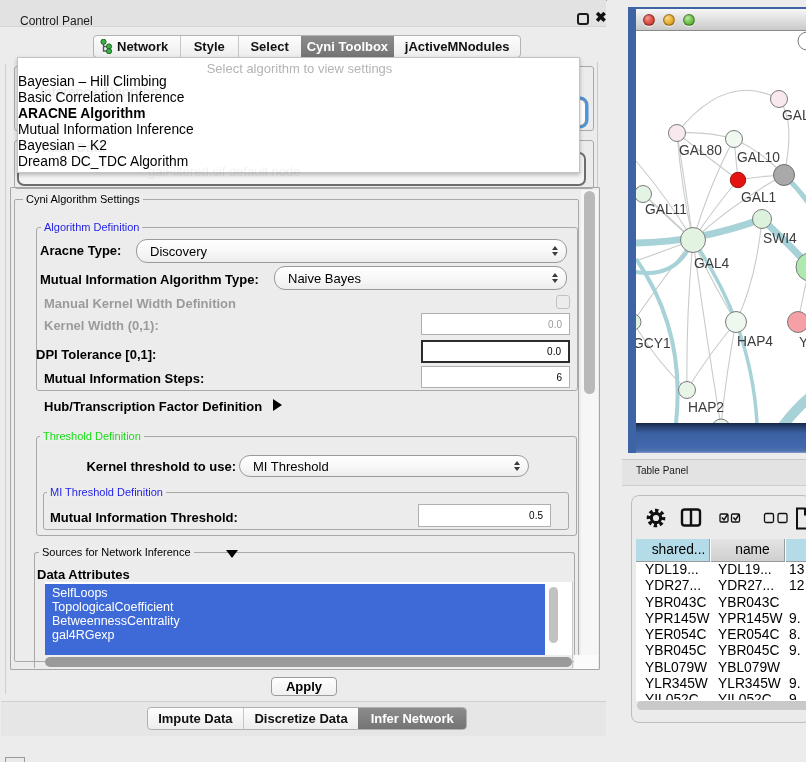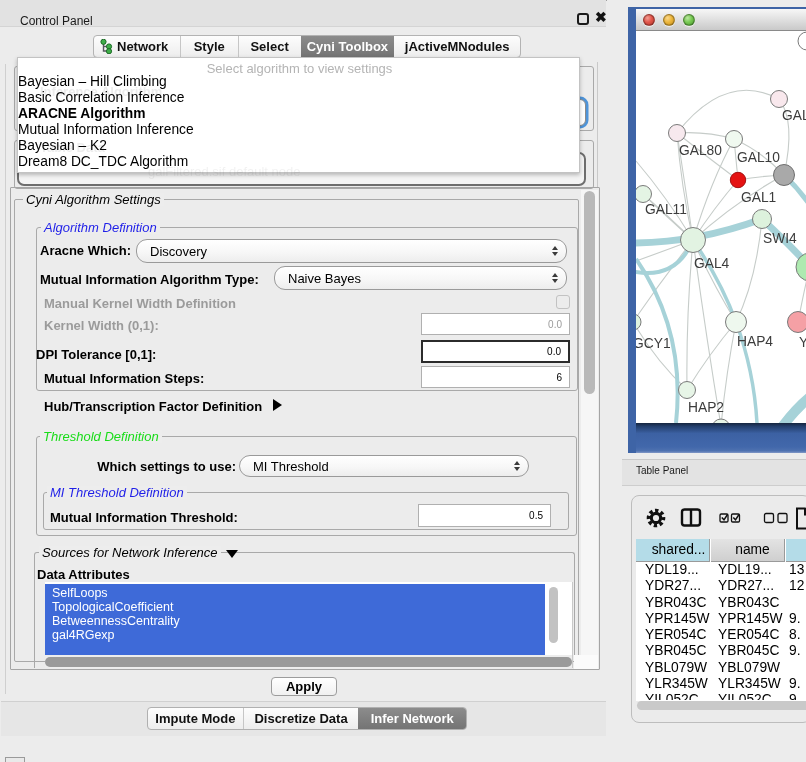--- a/index.html
+++ b/index.html
@@ -2,21 +2,21 @@
 <html><head>
 <meta charset="utf-8">
 <style>
 * { margin:0; padding:0; box-sizing:border-box; }
 html,body { width:806px; height:762px; overflow:hidden; }
 body { font-family:"Liberation Sans", sans-serif; background:#ececec; position:relative; }
 .abs { position:absolute; }
 .b { font-weight:bold; }
 .gray { color:#9b9b9b; }
 .groupbox { position:absolute; border:1px solid #a9a9a9; border-radius:3px; }
-.gtitle { position:absolute; background:#ededed; padding:0 3px; font-size:13px; line-height:13px;font-style:italic; }
+.gtitle { position:absolute; background:#ededed; padding:0 3px; font-size:11px; line-height:13px; }
 .combo { position:absolute; border:1px solid #9a9a9a; border-radius:11px;
   background:linear-gradient(#ffffff,#f7f7f7 55%,#ededed); font-size:13px; color:#000; }
 .combo .ct { position:absolute; left:13px; top:50%; transform:translateY(-50%); white-space:nowrap; }
 .arrows { position:absolute; right:7px; top:50%; transform:translateY(-50%); width:7px; height:12px; }
 .tfield { position:absolute; background:#fff; border:1px solid #b0b0b0; font-size:10px;
   text-align:right; padding-right:7px; display:flex; align-items:center; justify-content:flex-end; }
 .lbl { position:absolute; font-size:13px; white-space:nowrap; }
 .seg { display:flex; align-items:center; justify-content:center; height:100%; }
 .segdiv { width:1px; height:100%; background:#c6c6c6; }
 .seg.sel { background:linear-gradient(#8c8c8c,#747474); color:#fff; font-weight:bold; }
@@ -81,21 +81,21 @@
 <div class="abs" style="left:10px; top:187px; width:590px; height:483px; border:1px solid #a5a5a5; border-radius:1px;"></div>
 
 <div class="abs" style="left:584px; top:191px; width:11px; height:203px; background:#b9b9b9; border-radius:6px; z-index:5;"></div>
 
 <div class="groupbox" style="left:14px; top:199px; width:565px; height:463px; border-radius:2px;"></div>
 <div class="gtitle" style="left:23px; top:193px; color:#000;">Cyni Algorithm Settings</div>
 
 <div class="groupbox" style="left:36px; top:227px; width:542px; height:164px;"></div>
 <div class="gtitle" style="left:41px; top:221px; color:#1f1fe8;">Algorithm Definition</div>
 
-<div class="lbl b" style="left:40px; top:243px;">Aracne Which:</div>
+<div class="lbl b" style="left:40px; top:243px;">Aracne Type:</div>
 <div class="combo" style="left:136px; top:239px; width:431px; height:24px;">
     <span class="ct">Discovery</span>
     <span class="arrows"></span>
   </div>
 
 <div class="lbl b" style="left:40px; top:272px;">Mutual Information Algorithm Type:</div>
 <div class="combo" style="left:274px; top:266px; width:293px; height:24px;">
     <span class="ct">Naive Bayes</span>
     <span class="arrows"></span>
   </div>
@@ -111,21 +111,21 @@
 
 <div class="lbl b" style="left:44px; top:371px;">Mutual Information Steps:</div>
 <div class="tfield" style="left:421px; top:366px; width:149px; height:22px;">6</div>
 
 <div class="lbl b" style="left:44px; top:399px;">Hub/Transcription Factor Definition</div>
 <div class="abs" style="left:273px; top:399px; width:0; height:0; border-left:9px solid #000; border-top:6px solid transparent; border-bottom:6px solid transparent;"></div>
 
 <div class="groupbox" style="left:36px; top:436px; width:541px; height:100px;"></div>
 <div class="gtitle" style="left:40px; top:430px; color:#19dc19;">Threshold Definition</div>
 
-<div class="lbl b" style="left:60px; top:459px; width:176px; text-align:right;">Which settings to use:</div>
+<div class="lbl b" style="left:60px; top:459px; width:176px; text-align:right;">Kernel threshold to use:</div>
 <div class="combo" style="left:239px; top:455px; width:290px; height:22px;">
     <span class="ct">MI Threshold</span>
     <span class="arrows"></span>
   </div>
 
 <div class="groupbox" style="left:43px; top:492px; width:526px; height:38px;"></div>
 <div class="gtitle" style="left:47px; top:486px; color:#1f1fe8;">MI Threshold Definition</div>
 <div class="lbl b" style="left:50px; top:510px;">Mutual Information Threshold:</div>
 <div class="tfield" style="left:418px; top:504px; width:133px; height:23px;">0.5</div>
 
@@ -144,21 +144,21 @@
 <div class="abs" style="left:45px; top:655px; width:528px; height:13px; background:#ededed; border-right:1px solid #c9c9c9;"></div>
 <div class="abs" style="left:45px; top:657px; width:527px; height:10px; background:#9a9a9a; border-radius:5px;"></div>
 <div class="abs" style="left:574px; top:655px; width:24px; height:14px; background:#fbfbfb;"></div>
 <div class="abs" style="left:581px; top:190px; width:17px; height:465px; background:#f6f6f6;"></div>
 
 <div class="abs" style="left:271px; top:677px; width:66px; height:19px; border:1px solid #9c9c9c; border-radius:4px; background:linear-gradient(#ffffff,#f0f0f0); display:flex; align-items:center; justify-content:center; font-size:13px; font-weight:bold; color:#000;">Apply</div>
 
 <div class="abs" style="left:1px; top:701px; width:605px; height:35px; background:#e6e6e6; border-top:1px solid #d0d0d0;"></div>
 
 <div class="abs" id="btabs" style="left:147px; top:707px; width:320px; height:23px; border:1px solid #b0b0b0; border-radius:4px; background:linear-gradient(#fdfdfd,#ededed); display:flex; font-size:13px; font-weight:bold; color:#111;">
-  <div class="seg" style="width:95px;">Impute Mode</div>
+  <div class="seg" style="width:95px;">Impute Data</div>
   <div class="segdiv"></div>
   <div class="seg" style="width:115px;">Discretize Data</div>
   <div class="seg sel" style="width:108px; border-radius:0 3px 3px 0;">Infer Network</div>
 </div>
 
 <div class="abs" style="left:5px; top:757px; width:20px; height:10px; border:1px solid #9a9a9a; background:#e9e9e9;"></div>
 
 <div class="abs" id="netwin" style="left:628px; top:7px; width:178px; height:446px; background:#3e64a6;"></div>
 <div class="abs" id="nettitle" style="left:636px; top:9px; width:170px; height:22px; background:linear-gradient(#f7f7f7,#c9c9c9); border-bottom:1px solid #8a8a8a;">
   <span class="tl" style="left:7px; background:radial-gradient(circle at 35% 30%, #f29d94, #e2564a 45%, #b93a30);"></span>

